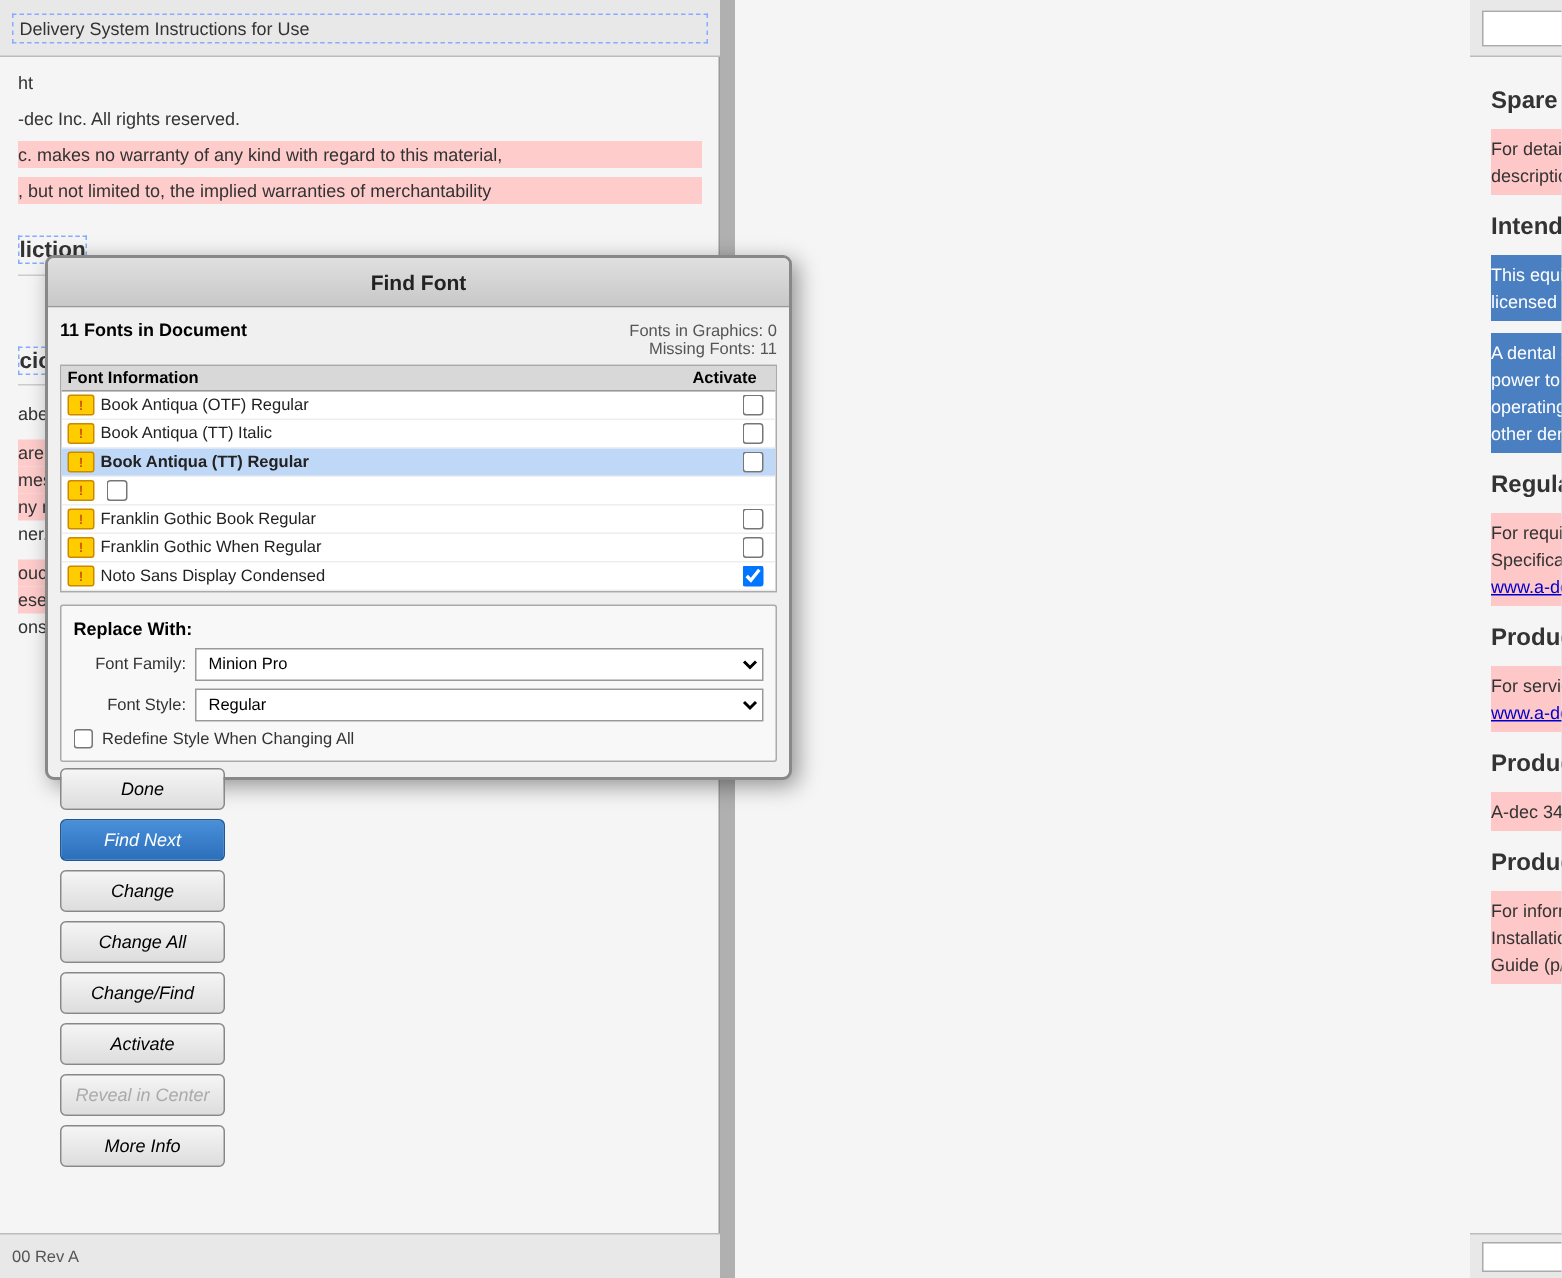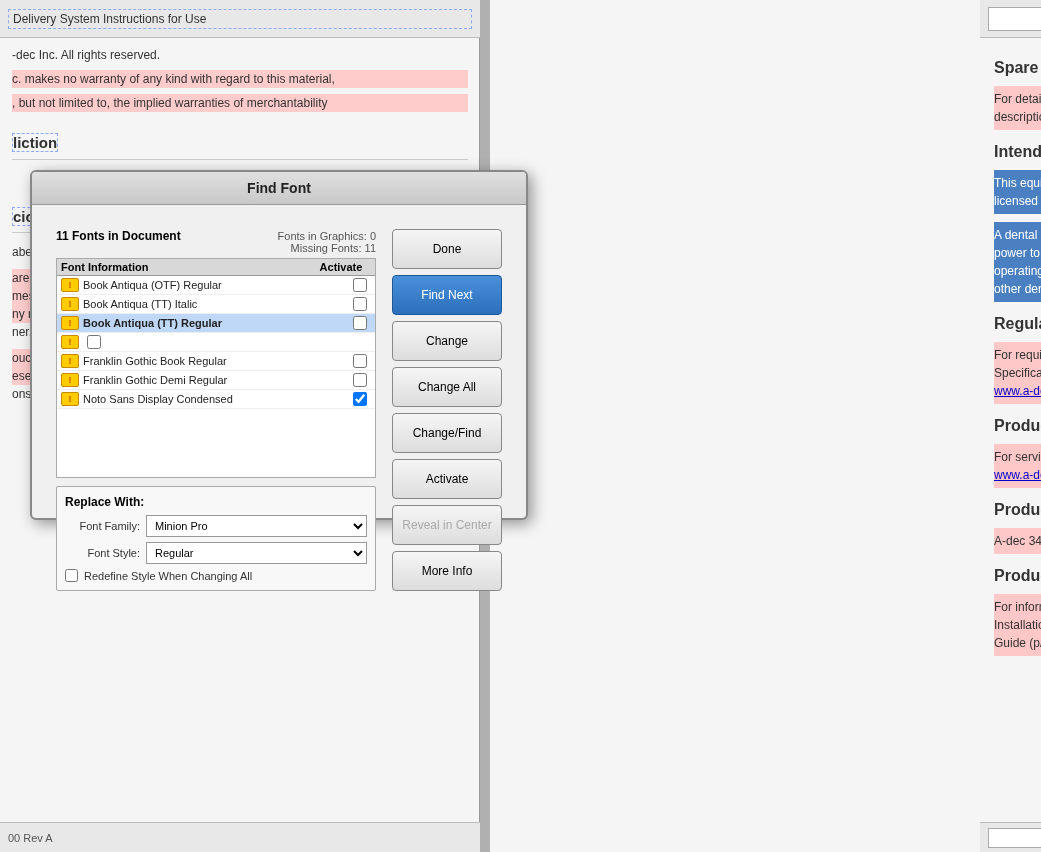--- a/index.html
+++ b/index.html
@@ -146,22 +146,23 @@
       padding: 8px 12px;
       border-radius: 4px 4px 0 0;
       text-align: center;
       font-size: 14px;
       font-weight: bold;
       color: #222;
     }
 
     .dialog-body {
       display: flex;
-      padding: 24px;
-      gap: 16px;
+      padding: 8px;
+      gap: 4px;
+      flex-direction: column;
     }
 
     .dialog-left {
       flex: 1;
       display: flex;
       flex-direction: column;
     }
 
     .dialog-right {
       width: 110px;
@@ -266,31 +267,32 @@
       margin-top: 4px;
     }
 
     .redefine-label {
       font-size: 11px;
       color: #333;
     }
 
     
     .dialog-btn {
-      height: 40px;
+      height: 28px;
       border-radius: 4px;
       border: 1px solid #888;
       background: linear-gradient(to bottom, #f5f5f5, #ddd);
       font-size: 12px;
       cursor: pointer;
       padding: 0 8px;
       text-align: center;
       display: flex;
       align-items: center;
       justify-content: center;
+      font-style: italic;
     }
 
     .dialog-btn.primary {
       background: linear-gradient(to bottom, #4a90d9, #2c6fbb);
       color: white;
       border-color: #1a5a9a;
     }
 
     .dialog-btn.disabled {
       color: #aaa;
@@ -348,20 +350,23 @@
     }
   </style>
 </head>
 <body>
 
 <div class="doc-left">
   <div class="left-top-bar">
     <span class="left-top-bar-text dashed-border">Delivery System Instructions for Use</span>
   </div>
   <div class="left-body">
+    <div class="doc-paragraph">
+      <span>ht</span>
+    </div>
     <div class="doc-paragraph">
       <span>-dec Inc. All rights reserved.</span>
     </div>
     <div class="doc-paragraph highlight-pink">
       <span>c. makes no warranty of any kind with regard to this material,</span>
     </div>
     <div class="doc-paragraph highlight-pink">
       <span>, but not limited to, the implied warranties of merchantability</span>
     </div>
     <div class="doc-paragraph" style="margin-top: 20px;">
@@ -518,21 +523,21 @@
           <span class="font-warn">!</span>
           <input type="checkbox" class="font-checkbox" style="">
         </div>
         <div class="font-row">
           <span class="font-warn">!</span>
           <span class="font-name">Franklin Gothic Book Regular</span>
           <input type="checkbox" class="font-checkbox" style="">
         </div>
         <div class="font-row">
           <span class="font-warn">!</span>
-          <span class="font-name">Franklin Gothic Demi Regular</span>
+          <span class="font-name">Franklin Gothic When Regular</span>
           <input type="checkbox" class="font-checkbox" style="">
         </div>
         <div class="font-row">
           <span class="font-warn">!</span>
           <span class="font-name">Noto Sans Display Condensed</span>
           <input type="checkbox" class="font-checkbox" checked="" style="">
         </div>
       </div>
 
       <div class="replace-section">

